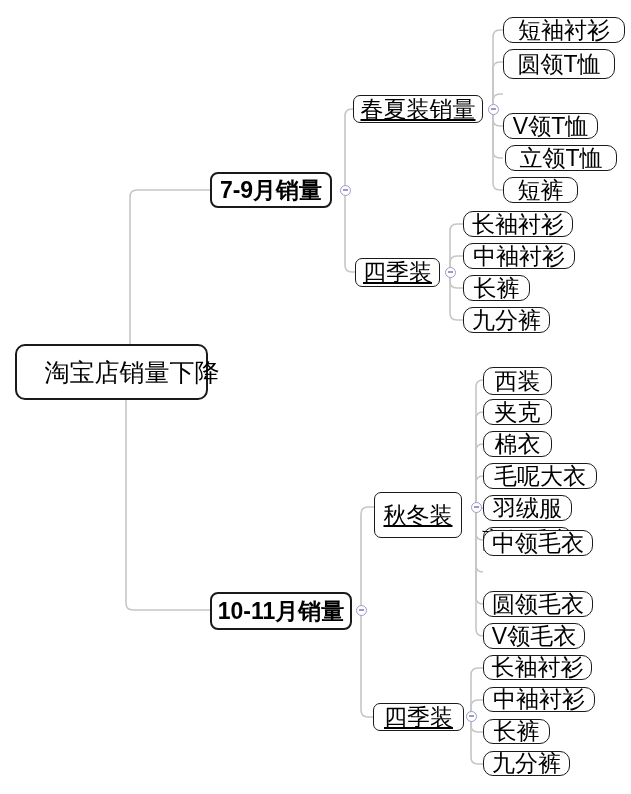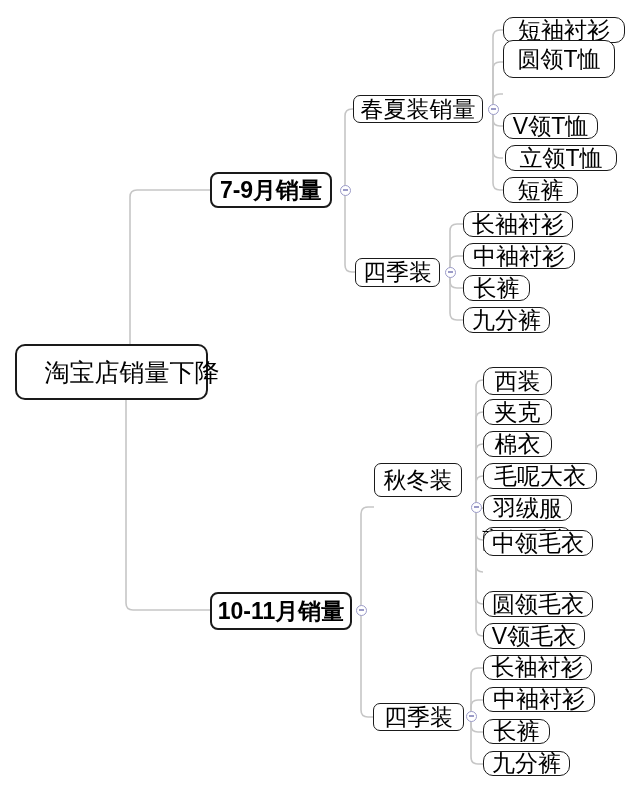--- a/index.html
+++ b/index.html
@@ -19,21 +19,21 @@
   svg.links{position:absolute;left:0;top:0;width:631px;height:794px;}
   svg.links path{fill:none;stroke:var(--connector);stroke-width:1.6;}
   .node{
     position:absolute;box-sizing:border-box;background:var(--node_fill);
     border:1.6px solid var(--node_border);border-radius:6px;
     display:flex;align-items:center;justify-content:center;
     white-space:nowrap;line-height:1;z-index:2;
   }
   .root{border-width:2px;border-radius:10px;font-size:25px;padding-left:41px;}
   .lvl2{border-width:2px;border-radius:8px;font-size:23px;font-weight:bold;}
-  .lvl3{border-radius:7px;font-size:23px;}
+  .lvl3{border-radius:7px;font-size:23px;text-decoration:underline;}
   .lvl4{border-radius:10px;font-size:23px;}
   .collapse-icon{
     position:absolute;width:11px;height:11px;box-sizing:border-box;
     border:1.2px solid var(--collapse);border-radius:50%;background:#fff;
     z-index:3;display:flex;align-items:center;justify-content:center;
   }
   .collapse-icon::after{
     content:"";display:block;width:5px;height:1.5px;background:var(--collapse);
   }
 </style>
@@ -81,25 +81,25 @@
     <path d="M471,716 V757 Q471,764 478,764 H483"></path>
   </svg>
 
   <div class="node root" style="left:15px;top:344px;width:193px;height:56px">淘宝店销量下降</div>
 
   <div class="node lvl2" style="left:210px;top:172px;width:122px;height:36px">7-9月销量</div>
   <div class="node lvl2" style="left:210px;top:592px;width:142px;height:38px">10-11月销量</div>
 
   <div class="node lvl3" style="left:353px;top:95px;width:130px;height:28px">春夏装销量</div>
   <div class="node lvl3" style="left:355px;top:258px;width:85px;height:29px">四季装</div>
-  <div class="node lvl3" style="left:374px;top:463px;width:88px;height:34px">秋冬装</div>
+  <div class="node lvl3" style="left:374px;top:492px;width:88px;height:46px">秋冬装</div>
   <div class="node lvl3" style="left:373px;top:703px;width:91px;height:28px">四季装</div>
 
   <div class="node lvl4" style="left:503px;top:17px;width:122px;height:26px">短袖衬衫</div>
-  <div class="node lvl4" style="left:503px;top:40px;width:112px;height:38px">圆领T恤</div>
+  <div class="node lvl4" style="left:503px;top:49px;width:112px;height:30px">圆领T恤</div>
   <div class="node lvl4" style="left:503px;top:113px;width:95px;height:26px">V领T恤</div>
   <div class="node lvl4" style="left:505px;top:145px;width:112px;height:26px">立领T恤</div>
   <div class="node lvl4" style="left:503px;top:177px;width:75px;height:26px">短裤</div>
 
   <div class="node lvl4" style="left:463px;top:211px;width:110px;height:26px">长袖衬衫</div>
   <div class="node lvl4" style="left:463px;top:243px;width:112px;height:26px">中袖衬衫</div>
   <div class="node lvl4" style="left:463px;top:275px;width:67px;height:26px">长裤</div>
   <div class="node lvl4" style="left:463px;top:307px;width:87px;height:26px">九分裤</div>
 
   <div class="node lvl4" style="left:483px;top:367px;width:69px;height:28px">西装</div>

